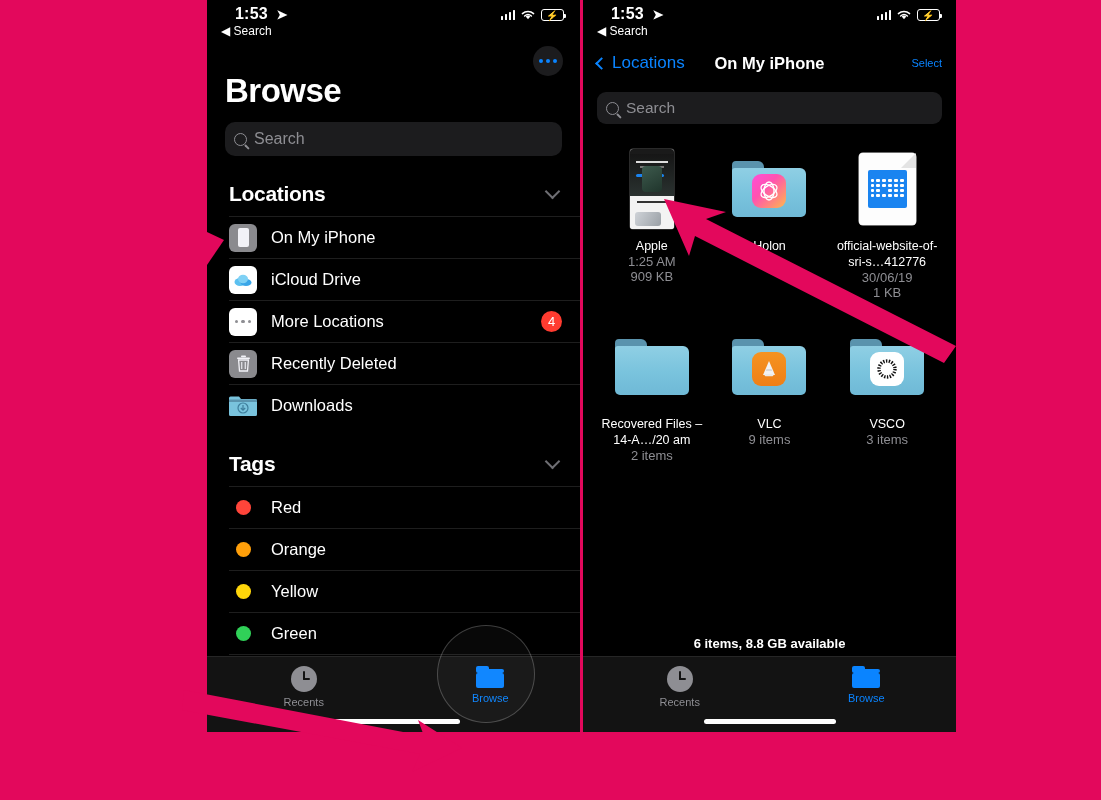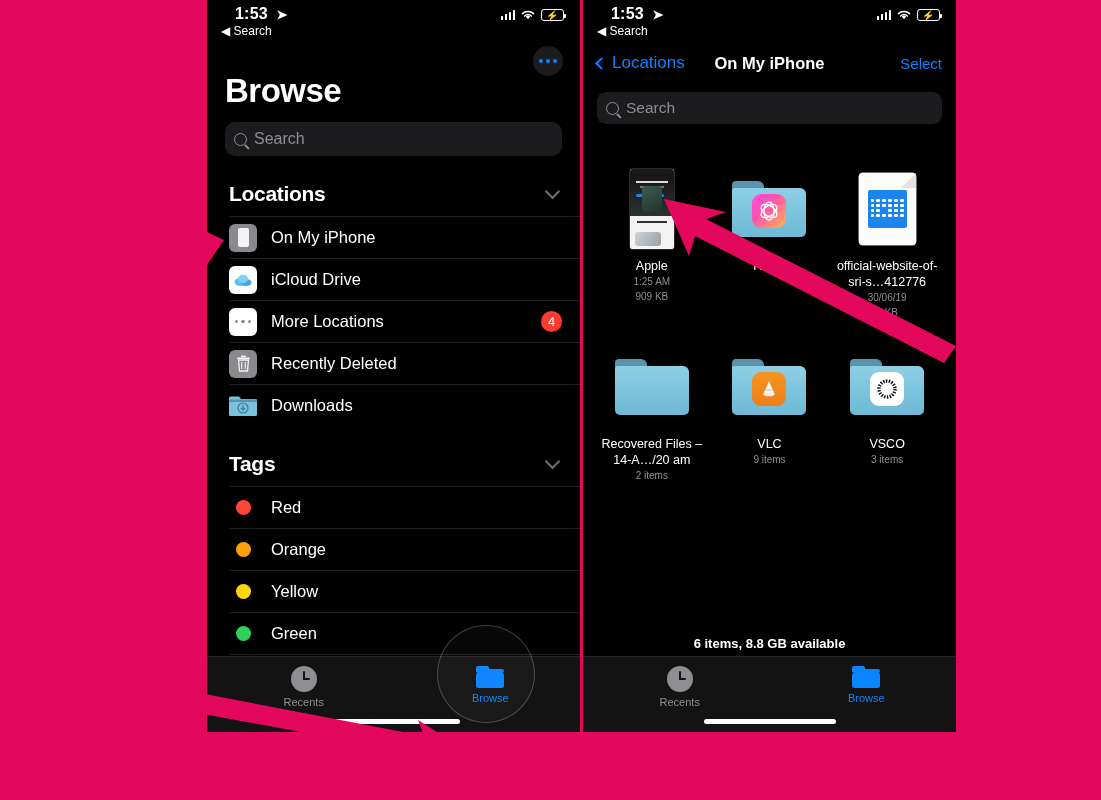--- a/index.html
+++ b/index.html
@@ -164,39 +164,39 @@
   }
   .navbar .back { color: #0a84ff; font-size: 17px; display: flex; align-items: center; gap: 4px; }
   .chev-l {
     width: 9px; height: 9px; border-left: 2.4px solid #0a84ff;
     border-bottom: 2.4px solid #0a84ff; transform: rotate(45deg); margin-right:2px;
   }
   .navbar .navtitle {
     position: absolute; left: 0; right: 0; text-align: center;
     color: #fff; font-size: 16.5px; font-weight: bold; pointer-events: none;
   }
-  .navbar .select { margin-left: auto; color: #0a84ff; font-size: 15px; }
+  .navbar .select { margin-left: auto; color: #0a84ff; font-size: 11px; }
 
   .searchfield2 {
     margin: 12px 14px 0 14px; height: 32px; border-radius: 9px;
     background: #1c1c1e; display: flex; align-items: center; padding: 0 9px; gap: 7px;
   }
   .searchfield2 .ph { color: #8e8e93; font-size: 15.5px; }
 
   .grid {
     display: grid; grid-template-columns: repeat(3, 1fr);
-    padding: 24px 10px 0 10px; row-gap: 26px; margin-top: 20px;
+    padding: 24px 10px 0 10px; row-gap: 26px;
   }
   .cell { display: flex; flex-direction: column; align-items: center; }
   .thumb-wrap { height: 82px; display:flex; align-items:center; justify-content:center; }
   .fname {
     color: #fff; font-size: 12.5px; text-align: center; line-height: 16px;
     margin-top: 8px; max-width: 110px; word-break: break-word;
   }
-  .fmeta { color: #8e8e93; font-size: 10px; text-align: center; line-height: 15px; }
+  .fmeta { color: #8e8e93; font-size: 13px; text-align: center; line-height: 15px; }
 
   
   .folder {
     width: 74px; height: 56px; position: relative;
   }
   .folder .tab-top {
     position:absolute; left:0; top:0; width:32px; height:10px;
     background:#5a93ad; border-radius:4px 6px 0 0;
   }
   .folder .body {

